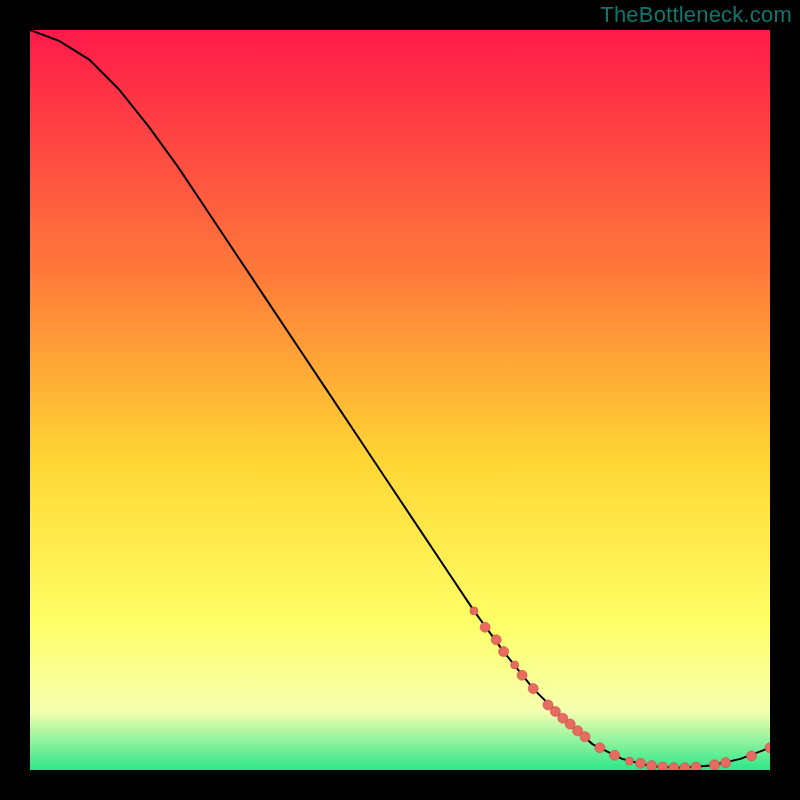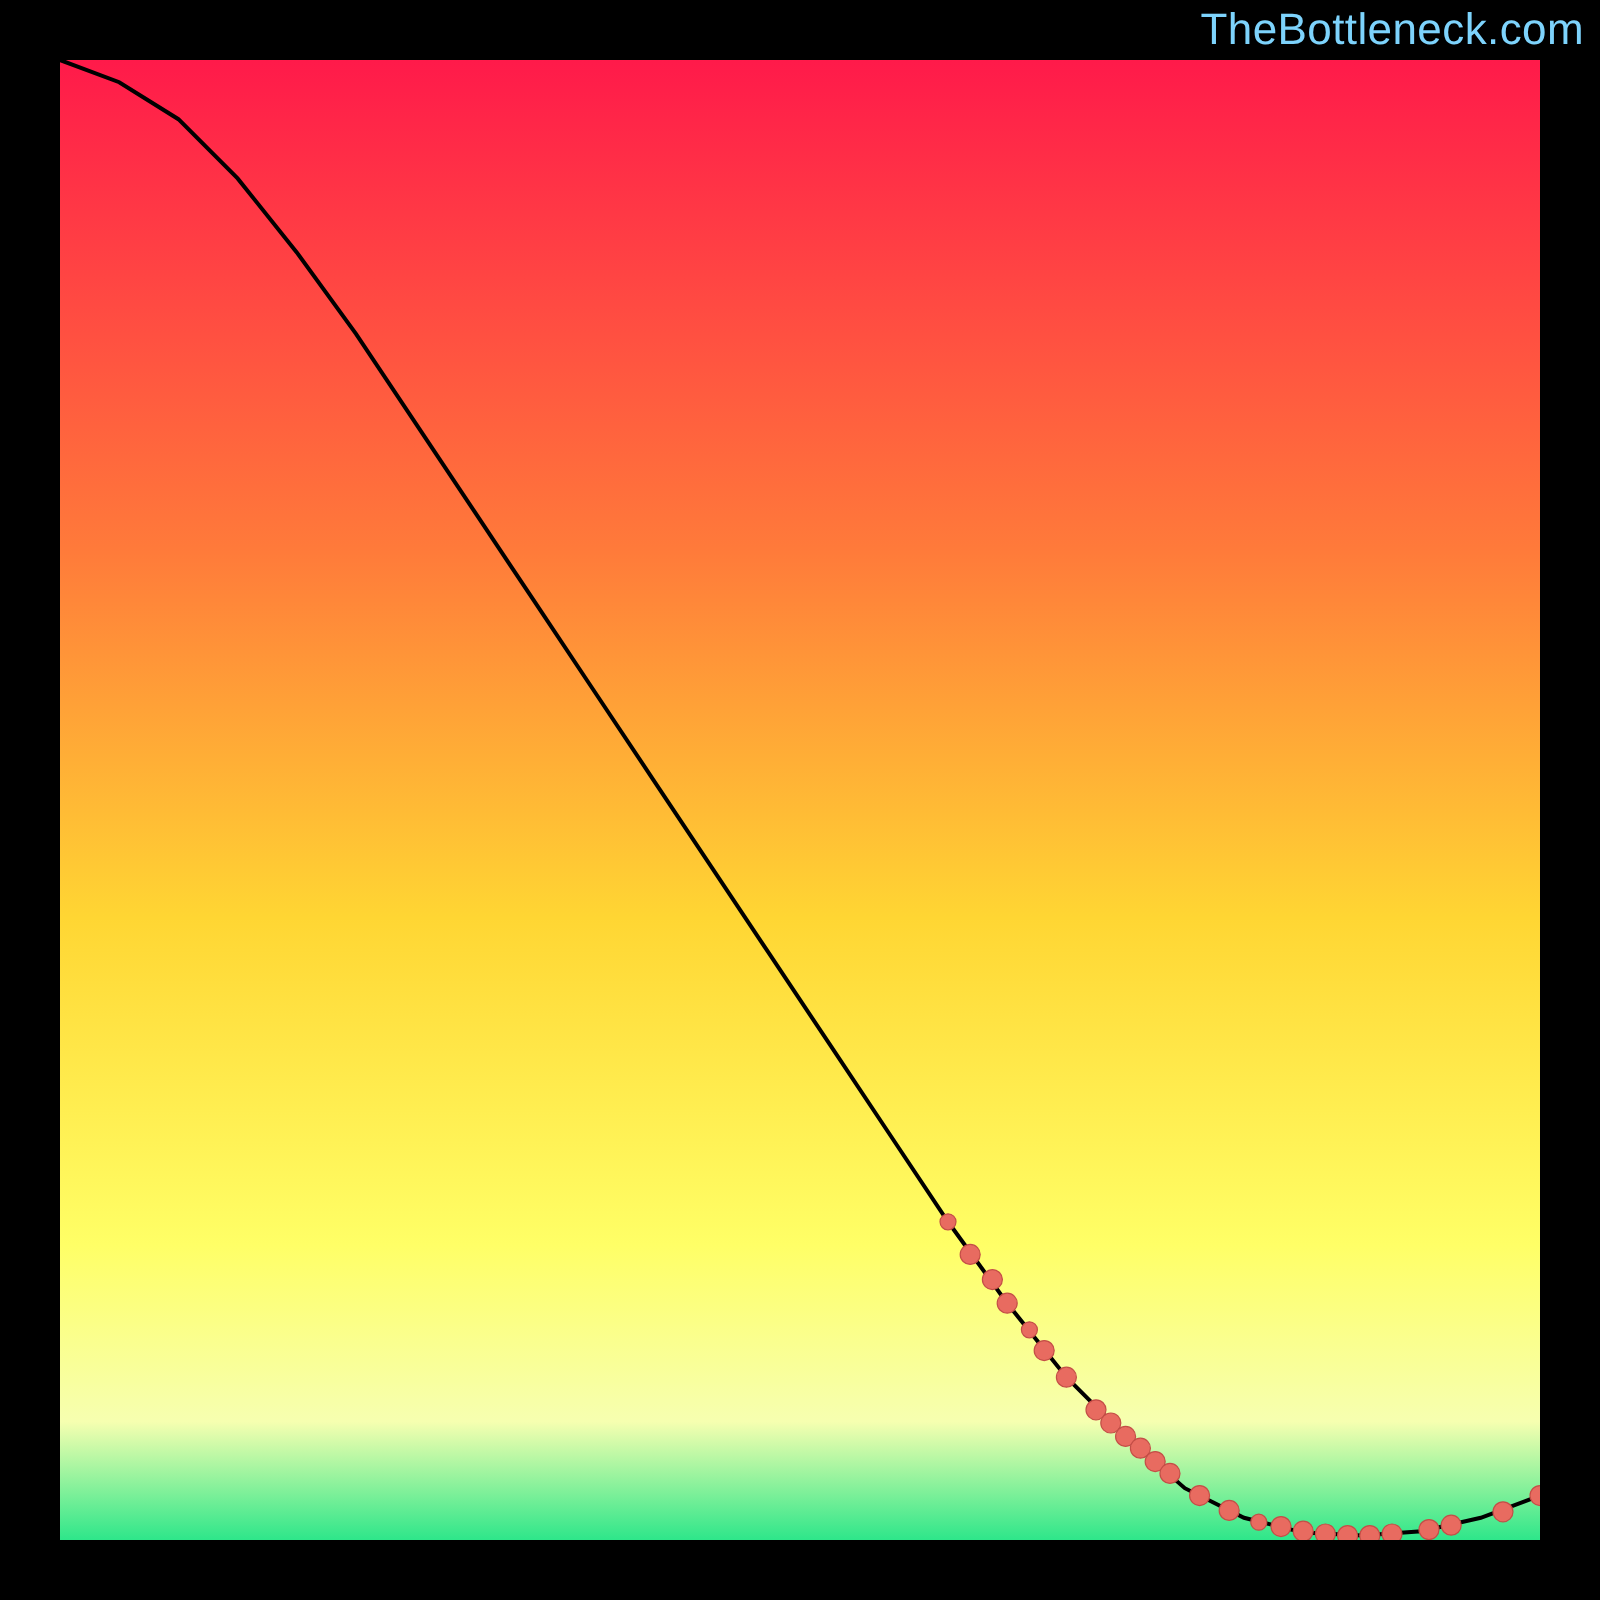--- a/index.html
+++ b/index.html
@@ -14,21 +14,21 @@
   .stage {
     position: relative;
     width: 800px;
     height: 800px;
     background: #000;
   }
   .watermark {
     position: absolute;
     top: 2px;
     right: 8px;
-    color: #7dd3fc;
+    color: #0f766e;
     font-size: 22px;
     font-weight: 400;
     letter-spacing: 0.2px;
     z-index: 5;
   }
   .plot {
     position: absolute;
     left: 30px;
     top: 30px;
     width: 740px;

